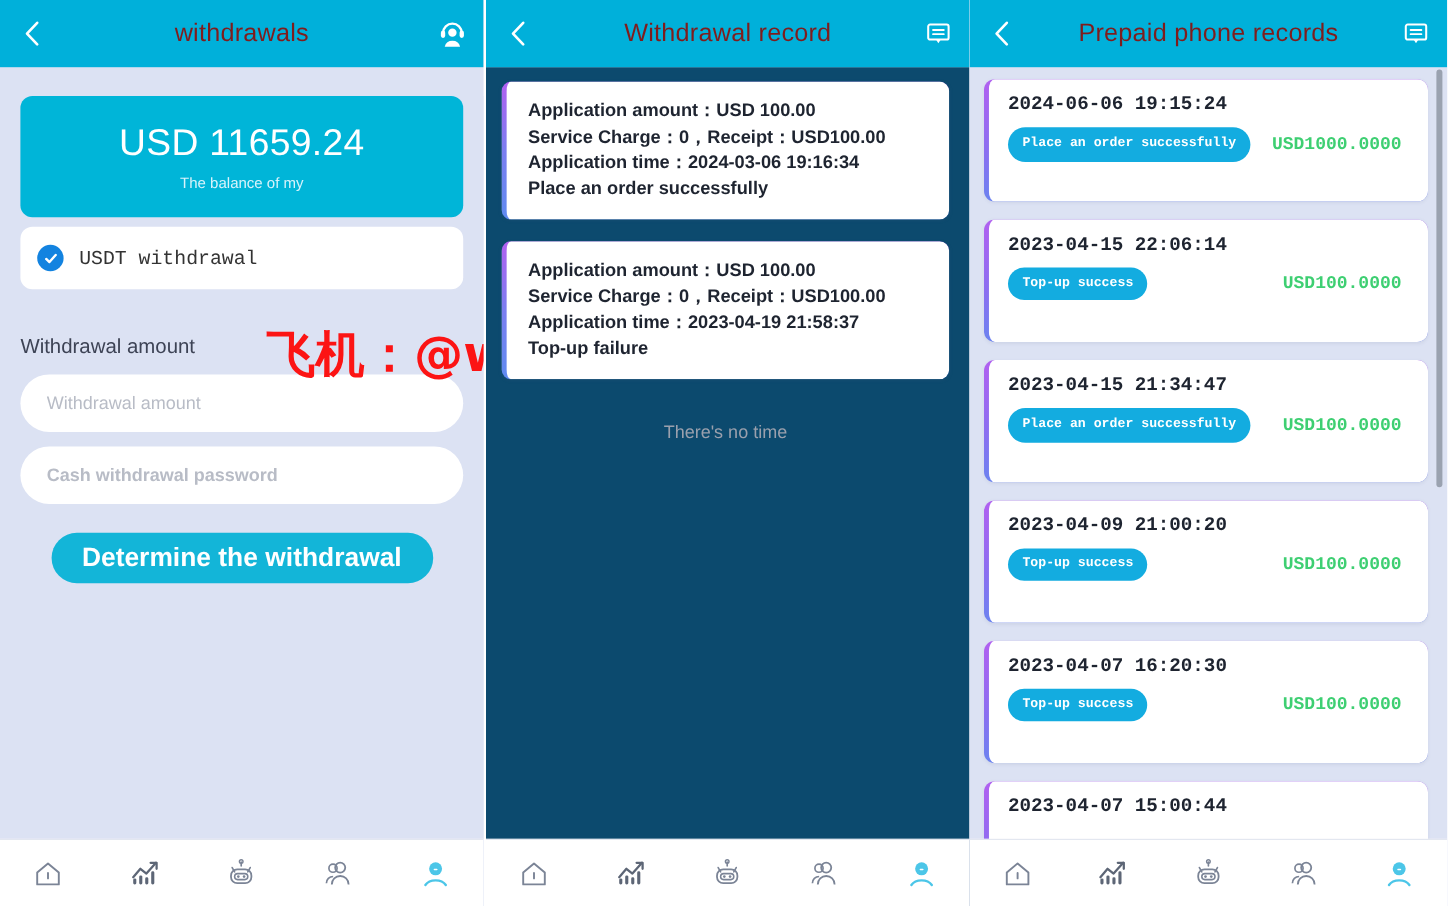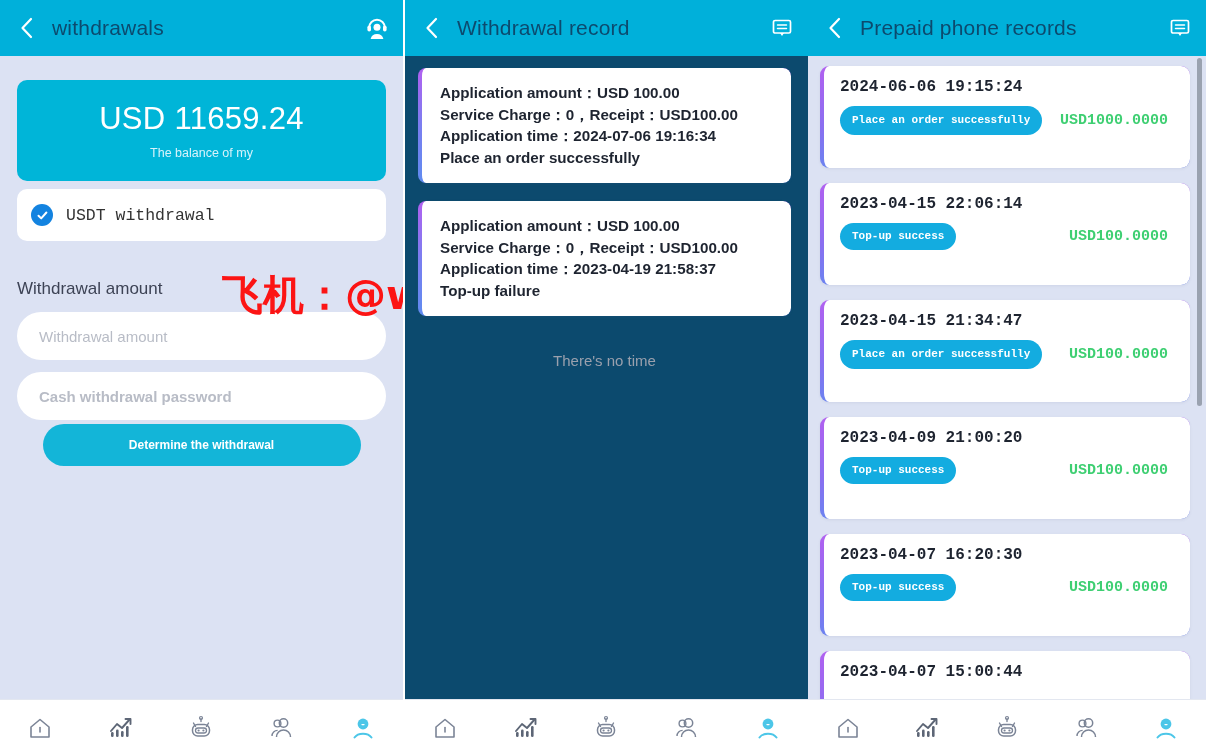--- a/index.html
+++ b/index.html
@@ -35,21 +35,22 @@
     z-index: 5;
   }
   .hdr-back {
     width: 52px; height: 56px;
     display: flex; align-items: center; justify-content: center;
     cursor: pointer;
   }
   .hdr-back svg { display: block; }
   .hdr-title {
     flex: 1;
-    color: #0c4a6e;
+    text-align: center;
+    color: #7f1d1d;
     font-size: 21px;
     letter-spacing: .2px;
   }
   .hdr-action {
     width: 52px; height: 56px;
     display: flex; align-items: center; justify-content: center;
     cursor: pointer;
   }
 
   
@@ -117,29 +118,29 @@
     width: 100%;
     padding: 0 22px;
     font-size: 15px;
     color: #333;
     font-family: "Liberation Sans", sans-serif;
     outline: none;
   }
   .inp::placeholder { color: #b8bcc6; }
   .inp.pw { margin-top: 12px; font-weight: bold; }
   .submit-btn {
-    margin: 4px auto 0;
+    margin: 24px auto 0;
     display: block;
     width: 318px;
     height: 42px;
     border: none;
     border-radius: 24px;
     background: #13b5d8;
     color: #ffffff;
-    font-size: 12px;
+    font-size: 22px;
     font-weight: bold;
     font-family: "Liberation Sans", sans-serif;
     cursor: pointer;
   }
 
   
   .body2 {
     height: 699px;
     background: #0c4a6e;
     padding: 12px 17px 0 13px;
@@ -389,21 +390,21 @@
           <path d="M10 17 L12 20 L14 17" fill="#fff"></path>
           <path d="M7.5 9 L16.5 9 M7.5 12.5 L16.5 12.5" stroke="#fff" stroke-width="1.5" stroke-linecap="round"></path>
         </svg>
       </div>
     </div>
 
     <div class="body2">
       <div class="rec-card">
         <div class="rec-line">Application amount：USD 100.00</div>
         <div class="rec-line">Service Charge：0，Receipt：USD100.00</div>
-        <div class="rec-line">Application time：2024-07-06 19:16:34</div>
+        <div class="rec-line">Application time：2024-03-06 19:16:34</div>
         <div class="rec-line">Place an order successfully</div>
       </div>
       <div class="rec-card">
         <div class="rec-line">Application amount：USD 100.00</div>
         <div class="rec-line">Service Charge：0，Receipt：USD100.00</div>
         <div class="rec-line">Application time：2023-04-19 21:58:37</div>
         <div class="rec-line">Top-up failure</div>
       </div>
       <div class="no-more">There's no time</div>
     </div>

